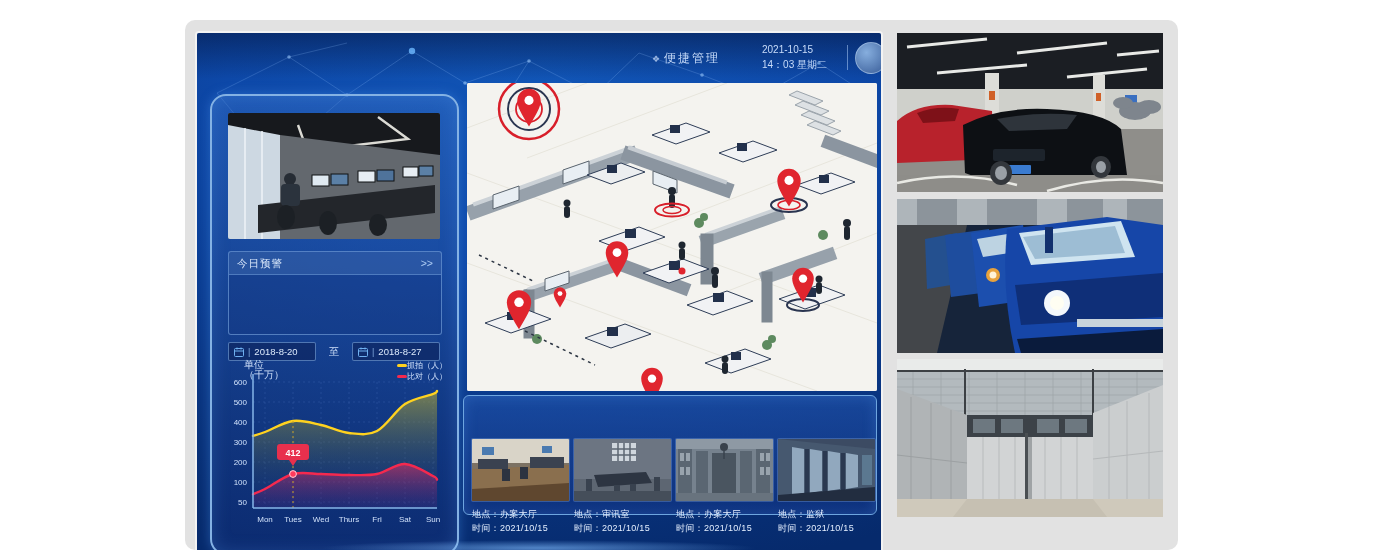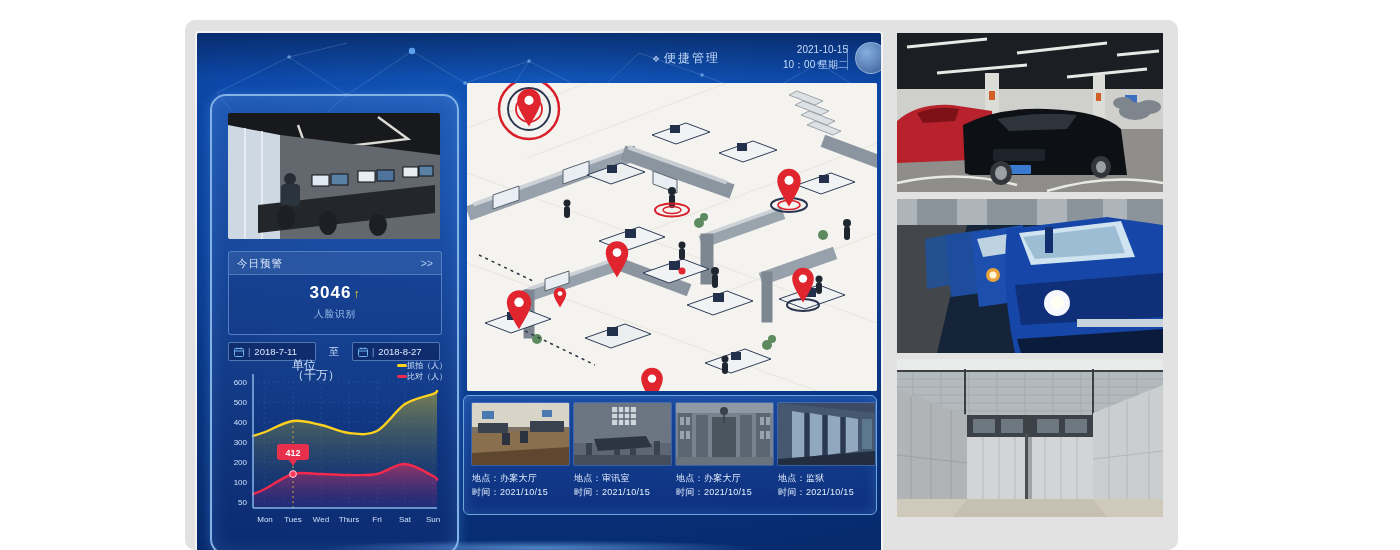--- a/index.html
+++ b/index.html
@@ -12,21 +12,21 @@
     border:2px solid #f3f3f3;box-sizing:content-box;overflow:hidden;
     background:radial-gradient(120% 95% at 50% 10%, #1155b6 0%, #0d48a8 38%, #09347f 76%, #062a6c 100%);}
   .dashboard::before{content:'';position:absolute;left:0;top:0;right:0;height:46px;
     background:linear-gradient(180deg, rgba(4,18,56,.5), rgba(4,18,56,0));}
   .dashboard::after{content:'';position:absolute;left:18%;right:18%;bottom:-4px;height:16px;
     background:radial-gradient(ellipse at center, rgba(130,190,255,.6), rgba(130,190,255,0) 70%);}
   .net{position:absolute;left:0;top:0;pointer-events:none;}
   .hdr-title{position:absolute;left:455px;top:17px;width:150px;text-align:left;color:#c8dcfa;
     font-size:12px;letter-spacing:2px;}
   .hdr-title .logo{font-size:9px;opacity:.75;margin-right:4px;letter-spacing:0;}
-  .hdr-datetime{position:absolute;left:565px;top:9px;width:86px;text-align:right;color:#c8dcfa;
+  .hdr-datetime{position:absolute;left:565px;top:9px;width:86px;text-align:left;color:#c8dcfa;
     font-size:10px;line-height:15px;}
   .hdr-divider{position:absolute;left:650px;top:12px;width:1px;height:25px;background:rgba(185,215,255,.5);}
   .avatar{position:absolute;left:658px;top:9px;width:30px;height:30px;border-radius:50%;
     background:radial-gradient(circle at 35% 32%, #86aede, #4a6fa8 75%);border:1px solid rgba(205,228,255,.45);}
   
   .left-panel{position:absolute;left:13px;top:61px;width:245px;height:457px;border-radius:16px;
     border:2px solid #84b2e4;background:linear-gradient(180deg, rgba(60,115,200,.38), rgba(14,44,115,.72));
     box-shadow:0 0 12px rgba(70,140,230,.45), inset 0 0 18px rgba(90,160,245,.25);}
   .lp-photo{position:absolute;left:16px;top:17px;width:212px;height:126px;overflow:hidden;border-radius:2px;}
   .alert-box{position:absolute;left:16px;top:155px;width:212px;height:82px;
@@ -41,32 +41,32 @@
   .arrow{font-size:12px;margin-left:2px;}
   .arrow.up{color:#ffd21f;} .arrow.down{color:#ff4d6a;}
   .num-lbl{margin-top:5px;color:#9fc2ee;font-size:9.5px;letter-spacing:1px;}
   .date-row{position:absolute;left:16px;top:246px;width:212px;display:flex;align-items:center;
     justify-content:space-between;}
   .date-box{width:88px;height:19px;display:flex;align-items:center;gap:4px;padding:0 5px;box-sizing:border-box;
     background:rgba(12,34,88,.6);border:1px solid rgba(135,180,235,.55);border-radius:2px;
     color:#dceafc;font-size:9.5px;cursor:pointer;}
   .date-box .sep{color:#7fa8dc;font-size:9px;}
   .date-to{color:#cfe0fa;font-size:10px;}
-  .unit-lbl{position:absolute;left:32px;top:264px;color:#cfe0fa;font-size:12px;line-height:10px;margin-left:48px;}
+  .unit-lbl{position:absolute;left:32px;top:264px;color:#cfe0fa;font-size:10px;line-height:10px;}
   .legend{position:absolute;right:10px;top:264px;font-size:8px;color:#cfe0fa;line-height:11px;}
   .legend-row{display:flex;align-items:center;gap:0;justify-content:flex-end;}
   .swatch{display:inline-block;width:10px;height:3px;border-radius:2px;}
   
   .map-area{position:absolute;left:270px;top:50px;width:410px;height:308px;background:#f4f3ef;
     border-radius:2px;overflow:hidden;}
   .cam-strip{position:absolute;left:266px;top:362px;width:414px;height:120px;box-sizing:border-box;
     border:1px solid #6ea6e0;border-radius:6px;padding:7px 8px;
     background:linear-gradient(180deg, rgba(35,85,175,.55), rgba(16,50,130,.68));
     box-shadow:inset 0 0 14px rgba(90,160,245,.25);display:flex;gap:5px;}
-  .cam{width:97px;}
+  .cam{width:97px;margin-top:36px;}
   .cam .thumb{width:97px;height:62px;overflow:hidden;border-radius:1px;cursor:pointer;
     box-shadow:0 0 0 1px rgba(180,210,250,.25);}
   .cam .cap{margin-top:6px;color:#e4efff;font-size:9px;line-height:14px;letter-spacing:.3px;}
   
   .side-photo{position:absolute;left:712px;width:266px;overflow:hidden;background:#888;}
   .sp1{top:13px;height:159px;} .sp2{top:179px;height:154px;} .sp3{top:339px;height:158px;}
   svg{display:block;}
 </style>
 </head>
 <body>
@@ -109,21 +109,21 @@
       <circle cx="215" cy="18" r="3.2" fill="rgba(110,185,255,0.8)"></circle>
       <circle cx="562" cy="64" r="3.2" fill="rgba(110,185,255,0.8)"></circle>
       <circle cx="120" cy="88" r="2.6" fill="rgba(110,185,255,0.7)"></circle>
     </svg>
 
     <div class="hdr-title">
       <span class="logo">❖</span><span>便捷管理</span>
     </div>
     <div class="hdr-datetime">
       <div>2021-10-15</div>
-      <div>10：00 星期二</div>
+      <div>14：03 星期二</div>
     </div>
     <div class="hdr-divider"></div>
     <div class="avatar"></div>
 
     <div class="left-panel">
 
       <div class="lp-photo">
         <svg width="212" height="126" viewBox="0 0 212 126">
           <rect width="212" height="126" fill="#70767d"></rect>
           <polygon points="0,0 212,0 212,42 0,58" fill="#17191d"></polygon>
@@ -156,37 +156,33 @@
           </g>
         </svg>
       </div>
 
       <div class="alert-box">
         <div class="alert-hd">
           <span>今日预警</span>
           <span class="more">&gt;&gt;</span>
         </div>
         <div class="alert-nums">
-          <div class="num-col">
-            <div class="num"><span>3046</span><span class="arrow up">↑</span></div>
-            <div class="num-lbl">人脸识别</div>
-          </div>
         </div>
       </div>
 
       <div class="date-row">
         <div class="date-box">
           <svg width="10" height="10" viewBox="0 0 10 10">
             <rect x="0.5" y="1.5" width="9" height="8" rx="1" fill="none" stroke="#6fb0f0"></rect>
             <line x1="0.5" y1="4" x2="9.5" y2="4" stroke="#6fb0f0"></line>
             <line x1="3" y1="0.5" x2="3" y2="2.5" stroke="#6fb0f0"></line>
               <line x1="7" y1="0.5" x2="7" y2="2.5" stroke="#6fb0f0"></line>
           </svg>
           <span class="sep">|</span>
-          <span>2018-7-11</span>
+          <span>2018-8-20</span>
         </div>
         <span class="date-to">至</span>
         <div class="date-box">
           <svg width="10" height="10" viewBox="0 0 10 10">
             <rect x="0.5" y="1.5" width="9" height="8" rx="1" fill="none" stroke="#6fb0f0"></rect>
             <line x1="0.5" y1="4" x2="9.5" y2="4" stroke="#6fb0f0"></line>
             <line x1="3" y1="0.5" x2="3" y2="2.5" stroke="#6fb0f0"></line>
               <line x1="7" y1="0.5" x2="7" y2="2.5" stroke="#6fb0f0"></line>
           </svg>
           <span class="sep">|</span>

